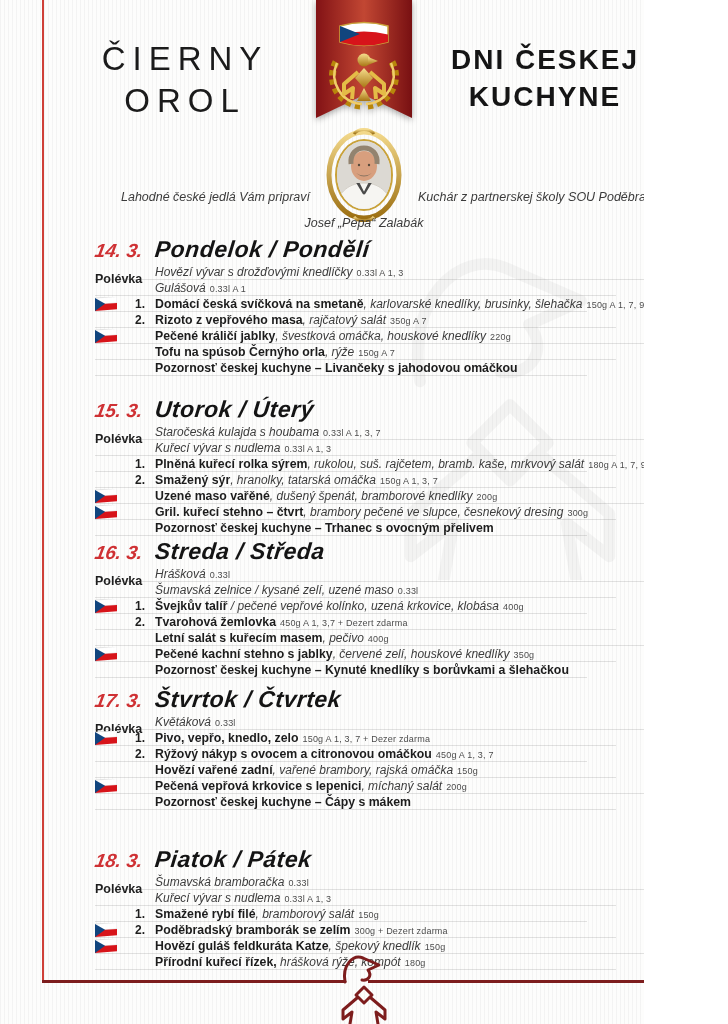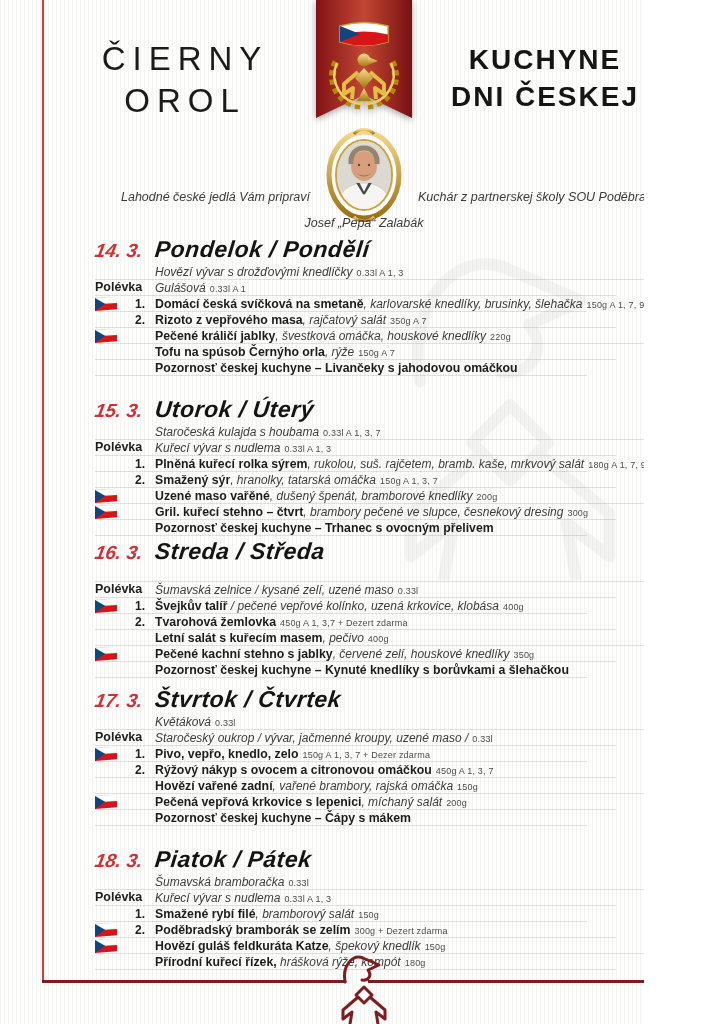--- a/index.html
+++ b/index.html
@@ -35,21 +35,21 @@
   .day{position:absolute;left:0;width:566px;}
   .day-head{display:flex;align-items:baseline;gap:12px;height:24px;margin-bottom:4px;}
   .day-date{font-style:italic;font-weight:bold;font-size:19px;color:#cf3134;transform:skewX(-10deg);}
   .day-name{font-style:italic;font-weight:bold;font-size:23px;color:#141414;transform:skewX(-6deg);letter-spacing:0.5px;}
   .row{position:relative;display:flex;align-items:center;height:16px;}
   .row::after{content:'';position:absolute;left:0;right:3%;bottom:0;height:1px;background:rgba(80,80,80,0.16);}
   .row:nth-child(odd)::after{right:8%;}
   .row:nth-child(4n)::after{right:13%;}
   .row-label{position:relative;width:60px;flex:none;height:16px;}
   .flag{position:absolute;left:0;top:1px;}
-  .polevka{position:absolute;left:0;top:16px;font-weight:bold;font-size:12.5px;color:#1d1d1d;}
+  .polevka{position:absolute;left:0;top:8px;font-weight:bold;font-size:12.5px;color:#1d1d1d;}
   .num{position:absolute;right:10px;top:0.5px;font-weight:bold;font-size:12px;color:#1d1d1d;}
   .row-text{flex:1;white-space:nowrap;font-style:italic;font-size:12px;color:#3c3c3c;}
   .dish{font-style:normal;font-weight:bold;font-size:12.3px;color:#1c1c1c;margin-top:20px;}
   .note{font-style:normal;font-size:9px;color:#4c4c4c;margin-left:4px;letter-spacing:0.2px;}
   
   .footer-eagle{position:absolute;left:326px;top:950px;width:76px;height:74px;}
   .watermark{position:absolute;left:330px;top:230px;width:360px;height:350px;opacity:0.05;}
 </style>
 </head>
 <body>
@@ -68,22 +68,22 @@
       <path d="M31,48 L17,60 L17,69 L26,62 L24,74"></path>
       <path d="M45,48 L59,60 L59,69 L50,62 L52,74"></path>
     </g>
   </svg>
 
   <div class="title-left">
     <div>ČIERNY</div>
     <div>OROL</div>
   </div>
   <div class="title-right">
+    <div>DNI ČESKEJ</div>
     <div>KUCHYNE</div>
-    <div>DNI ČESKEJ</div>
   </div>
 
   <svg class="ribbon" viewBox="0 0 96 134">
     <defs>
       <linearGradient id="rg" x1="0" y1="0" x2="1" y2="0">
         <stop offset="0" stop-color="#821215"></stop>
           <stop offset="0.5" stop-color="#c24733"></stop>
           <stop offset="1" stop-color="#781012"></stop>
       </linearGradient>
       <linearGradient id="gd" x1="0" y1="0" x2="0" y2="1">
@@ -257,20 +257,21 @@
       </section>
       <section class="day" style="top: 538px;">
         <div class="day-head">
           <span class="day-date">16. 3.</span>
           <span class="day-name">Streda / Středa</span>
         </div>
         <div class="row">
           <span class="row-label">
             <span class="polevka">Polévka</span>
           </span>
+          <span class="row-text"><span>Hrášková</span><span class="note">0.33l</span></span>
         </div>
         <div class="row">
           <span class="row-label"></span>
           <span class="row-text"><span>Šumavská zelnice / kysané zelí, uzené maso</span><span class="note">0.33l</span></span>
         </div>
         <div class="row">
           <span class="row-label">
             <span class="flag"><svg width="22" height="14" viewBox="0 0 24 15">
                 <g transform="skewY(-4) translate(0,1)">
                   <rect x="0" y="0" width="24" height="7" fill="#ffffff" stroke="#b9b9b9" stroke-width="0.4"></rect>
@@ -312,24 +313,20 @@
       <section class="day" style="top: 686px;">
         <div class="day-head">
           <span class="day-date">17. 3.</span>
           <span class="day-name">Štvrtok / Čtvrtek</span>
         </div>
         <div class="row">
           <span class="row-label">
             <span class="polevka">Polévka</span>
           </span>
           <span class="row-text"><span>Květáková</span><span class="note">0.33l</span></span>
-        </div>
-        <div class="row">
-          <span class="row-label"></span>
-          <span class="row-text"><span>Staročeský oukrop / vývar, jačmenné kroupy, uzené maso /</span><span class="note">0.33l</span></span>
         </div>
         <div class="row">
           <span class="row-label">
             <span class="flag"><svg width="22" height="14" viewBox="0 0 24 15">
                 <g transform="skewY(-4) translate(0,1)">
                   <rect x="0" y="0" width="24" height="7" fill="#ffffff" stroke="#b9b9b9" stroke-width="0.4"></rect>
                   <rect x="0" y="7" width="24" height="7" fill="#d7141a"></rect>
                   <path d="M0,0 L11,7 L0,14 Z" fill="#11457e"></path>
                 </g>
               </svg></span>

